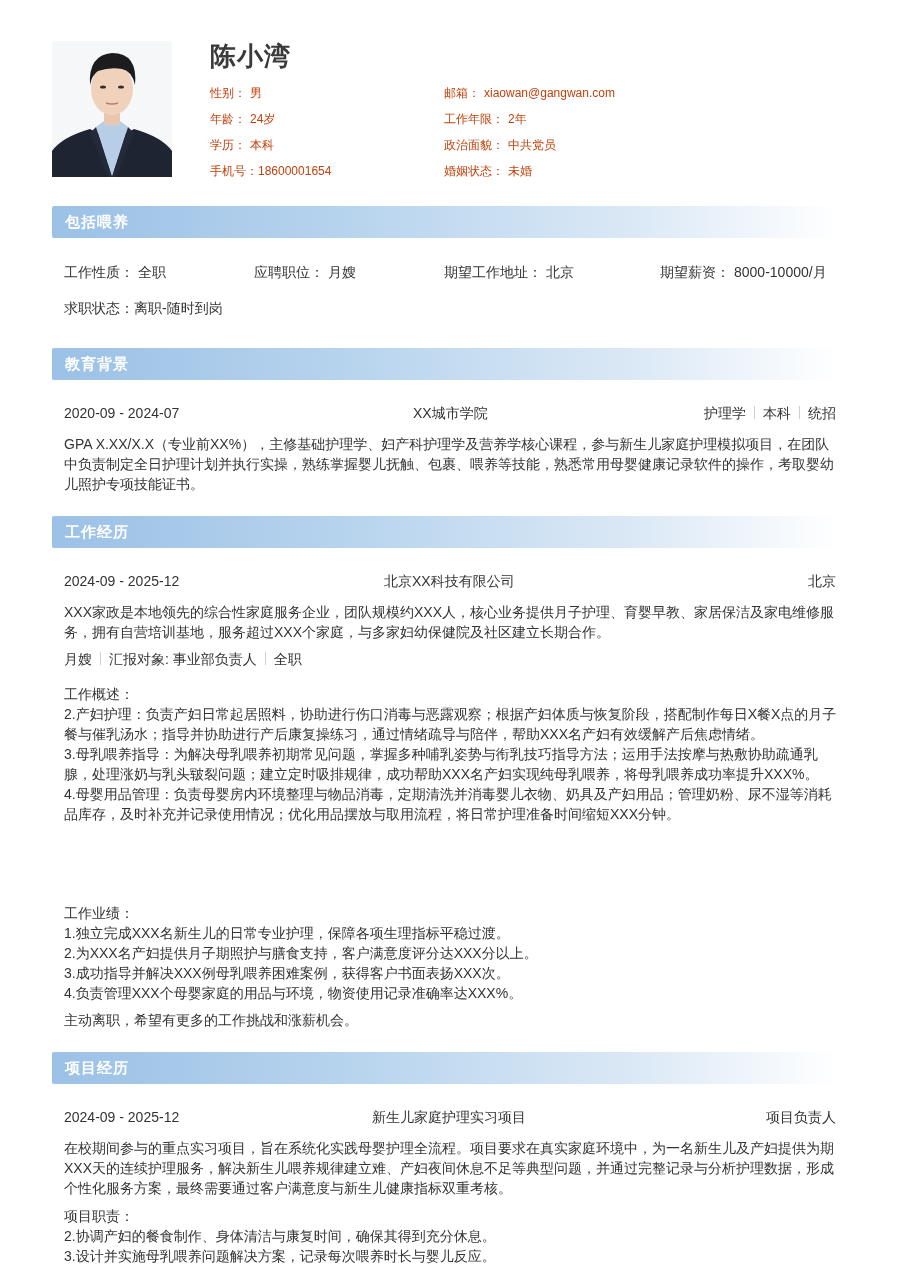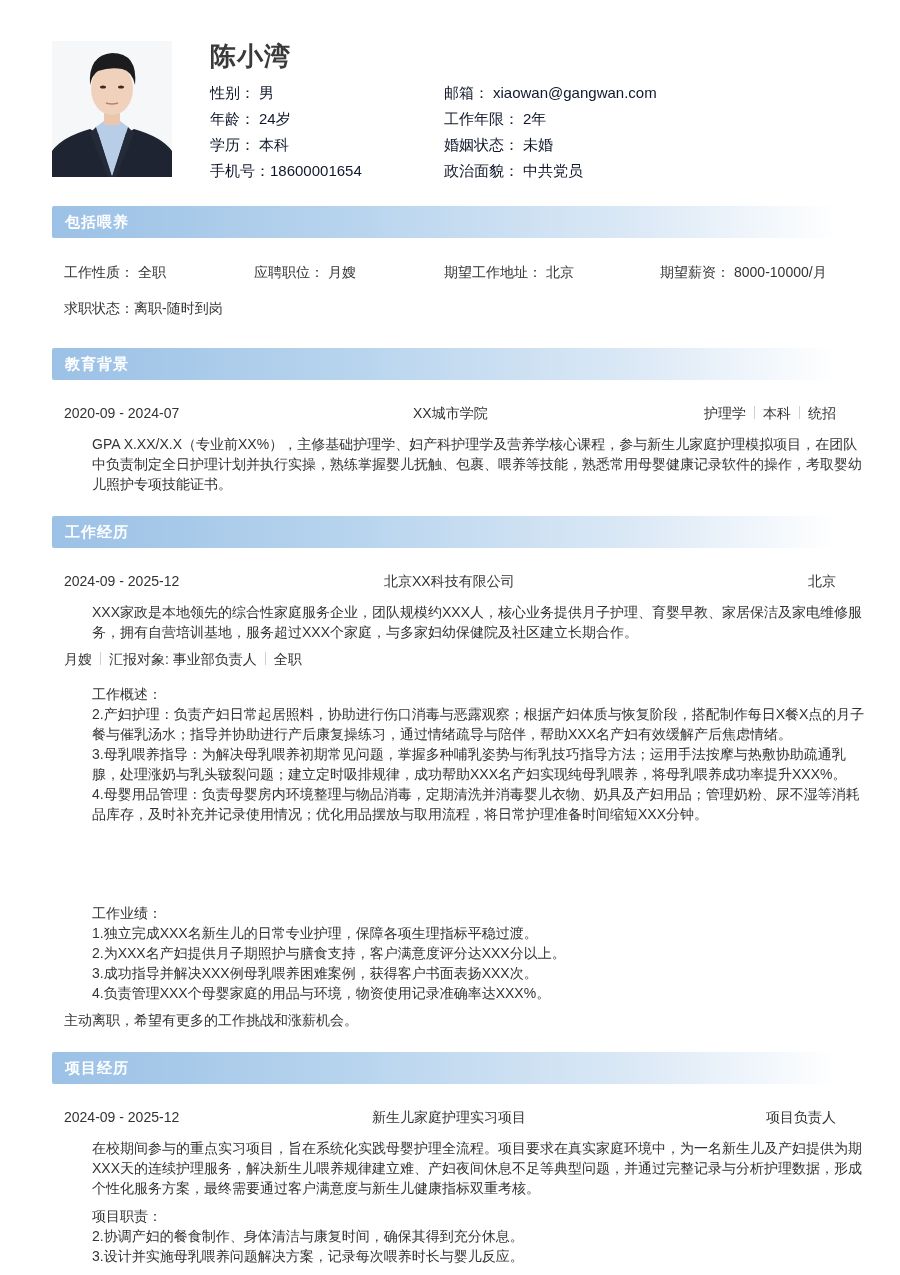--- a/index.html
+++ b/index.html
@@ -6,30 +6,30 @@
   html, body { width: 900px; height: 1275px; background: #ffffff; overflow: hidden; }
   body { font-family: "Liberation Sans", "DejaVu Sans", sans-serif; color: #333333; font-size: 14px; position: relative; }
 
   .header { position: absolute; left: 52px; top: 38px; width: 790px; height: 140px; }
   .photo { position: absolute; left: 0; top: 3px; width: 120px; height: 136px; background: #f4f6f8; overflow: hidden; }
   .photo svg { display: block; }
   .name { position: absolute; left: 158px; top: 0; font-size: 26px; font-weight: bold; color: #3a3a3a; letter-spacing: 1px; line-height: 36px; }
   .info-col { position: absolute; top: 44px; }
   .info-col.left { left: 158px; }
   .info-col.right { left: 392px; }
-  .info-row { height: 26px; line-height: 22px; font-size: 15px; color: #0f172a; white-space: nowrap; }
+  .info-row { height: 26px; line-height: 22px; font-size: 12px; color: #c2410c; white-space: nowrap; }
   .info-row .lbl { display: inline-block; }
   .info-row .val { display: inline-block; margin-left: 4px; }
 
   .section-bar { position: absolute; left: 52px; width: 786px; height: 32px; border-radius: 2px;
     background: linear-gradient(90deg, #9bc1e6 0%, #b9d5ee 40%, #dce9f6 75%, #ffffff 100%); }
   .section-bar span { position: absolute; left: 13px; top: 0; line-height: 32px; font-size: 15px; font-weight: bold; color: #ffffff; letter-spacing: 1px; }
 
   .abs { position: absolute; white-space: nowrap; font-size: 14px; line-height: 20px; color: #333; }
-  .para { position: absolute; left: 64px; width: 776px; font-size: 14px; line-height: 20px; color: #333; white-space: normal; margin-left: 28px; }
+  .para { position: absolute; left: 64px; width: 776px; font-size: 14px; line-height: 20px; color: #333; white-space: normal; }
   .sep { display: inline-block; width: 1px; height: 13px; background: #cfcfcf; margin: 0 8px; vertical-align: -1px; }
 </style>
 </head>
 <body>
 
 <div class="header">
   <div class="photo">
     <svg width="120" height="136" viewBox="0 0 120 136">
       <rect width="120" height="136" fill="#f5f7f9"></rect>
       <path d="M0 136 L0 110 Q10 96 38 88 L60 100 L82 88 Q110 96 120 110 L120 136 Z" fill="#1f2433"></path>
@@ -48,22 +48,22 @@
 
   <div class="info-col left">
     <div class="info-row"><span class="lbl">性别：</span><span class="val">男</span></div>
     <div class="info-row"><span class="lbl">年龄：</span><span class="val">24岁</span></div>
     <div class="info-row"><span class="lbl">学历：</span><span class="val">本科</span></div>
     <div class="info-row"><span class="lbl">手机号：</span><span class="val" style="margin-left:0">18600001654</span></div>
   </div>
   <div class="info-col right">
     <div class="info-row"><span class="lbl">邮箱：</span><span class="val" style="margin-left:4px">xiaowan@gangwan.com</span></div>
     <div class="info-row"><span class="lbl">工作年限：</span><span class="val">2年</span></div>
+    <div class="info-row"><span class="lbl">政治面貌：</span><span class="val">中共党员</span></div>
     <div class="info-row"><span class="lbl">婚姻状态：</span><span class="val">未婚</span></div>
-    <div class="info-row"><span class="lbl">政治面貌：</span><span class="val">中共党员</span></div>
   </div>
 </div>
 
 <div class="section-bar" style="top:206px">
   <span>包括喂养</span>
 </div>
 <div class="abs" style="left:64px; top:262px"><span>工作性质：</span><span style="margin-left:4px">全职</span></div>
 <div class="abs" style="left:254px; top:262px"><span>应聘职位：</span><span style="margin-left:4px">月嫂</span></div>
 <div class="abs" style="left:444px; top:262px"><span>期望工作地址：</span><span style="margin-left:4px">北京</span></div>
 <div class="abs" style="left:660px; top:262px"><span>期望薪资：</span><span style="margin-left:4px">8000-10000/月</span></div>

